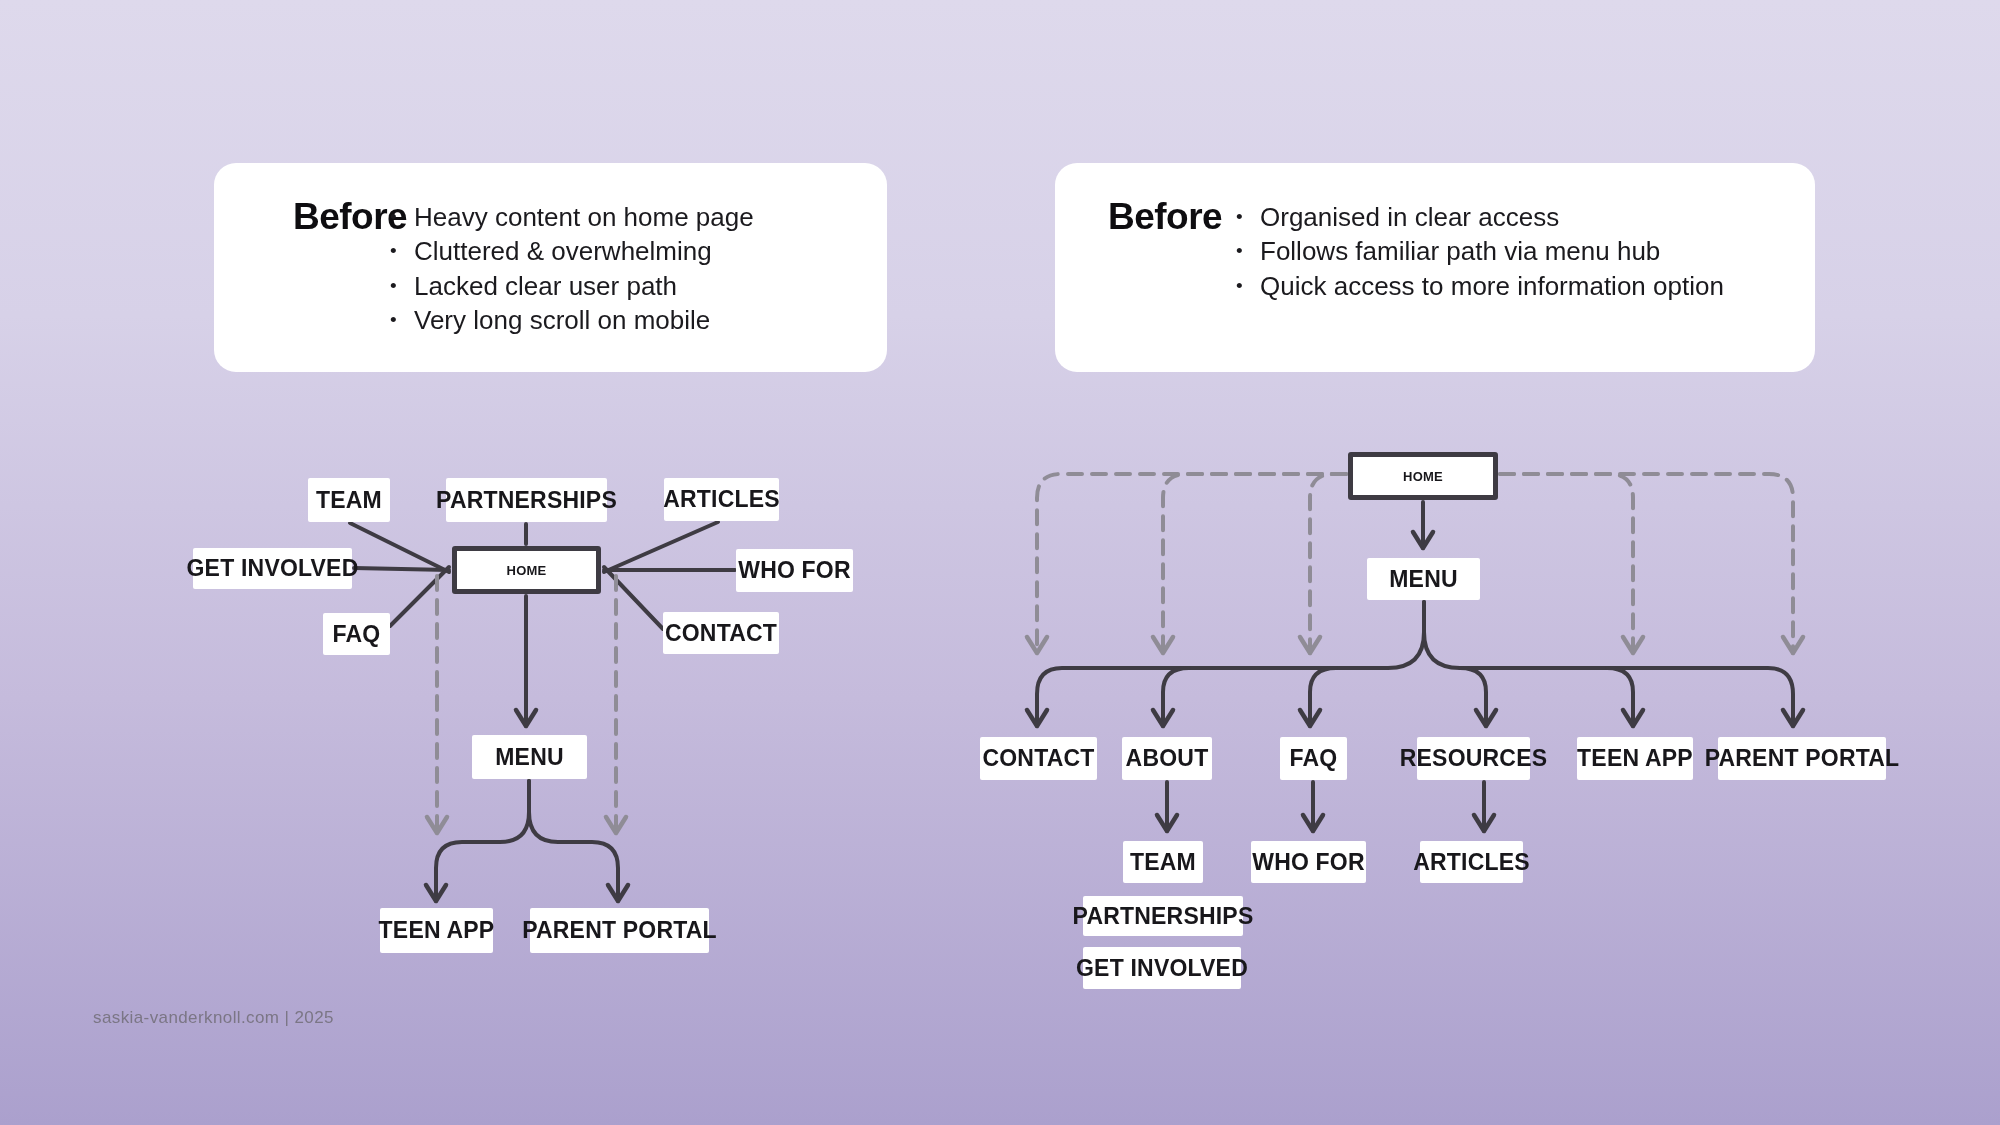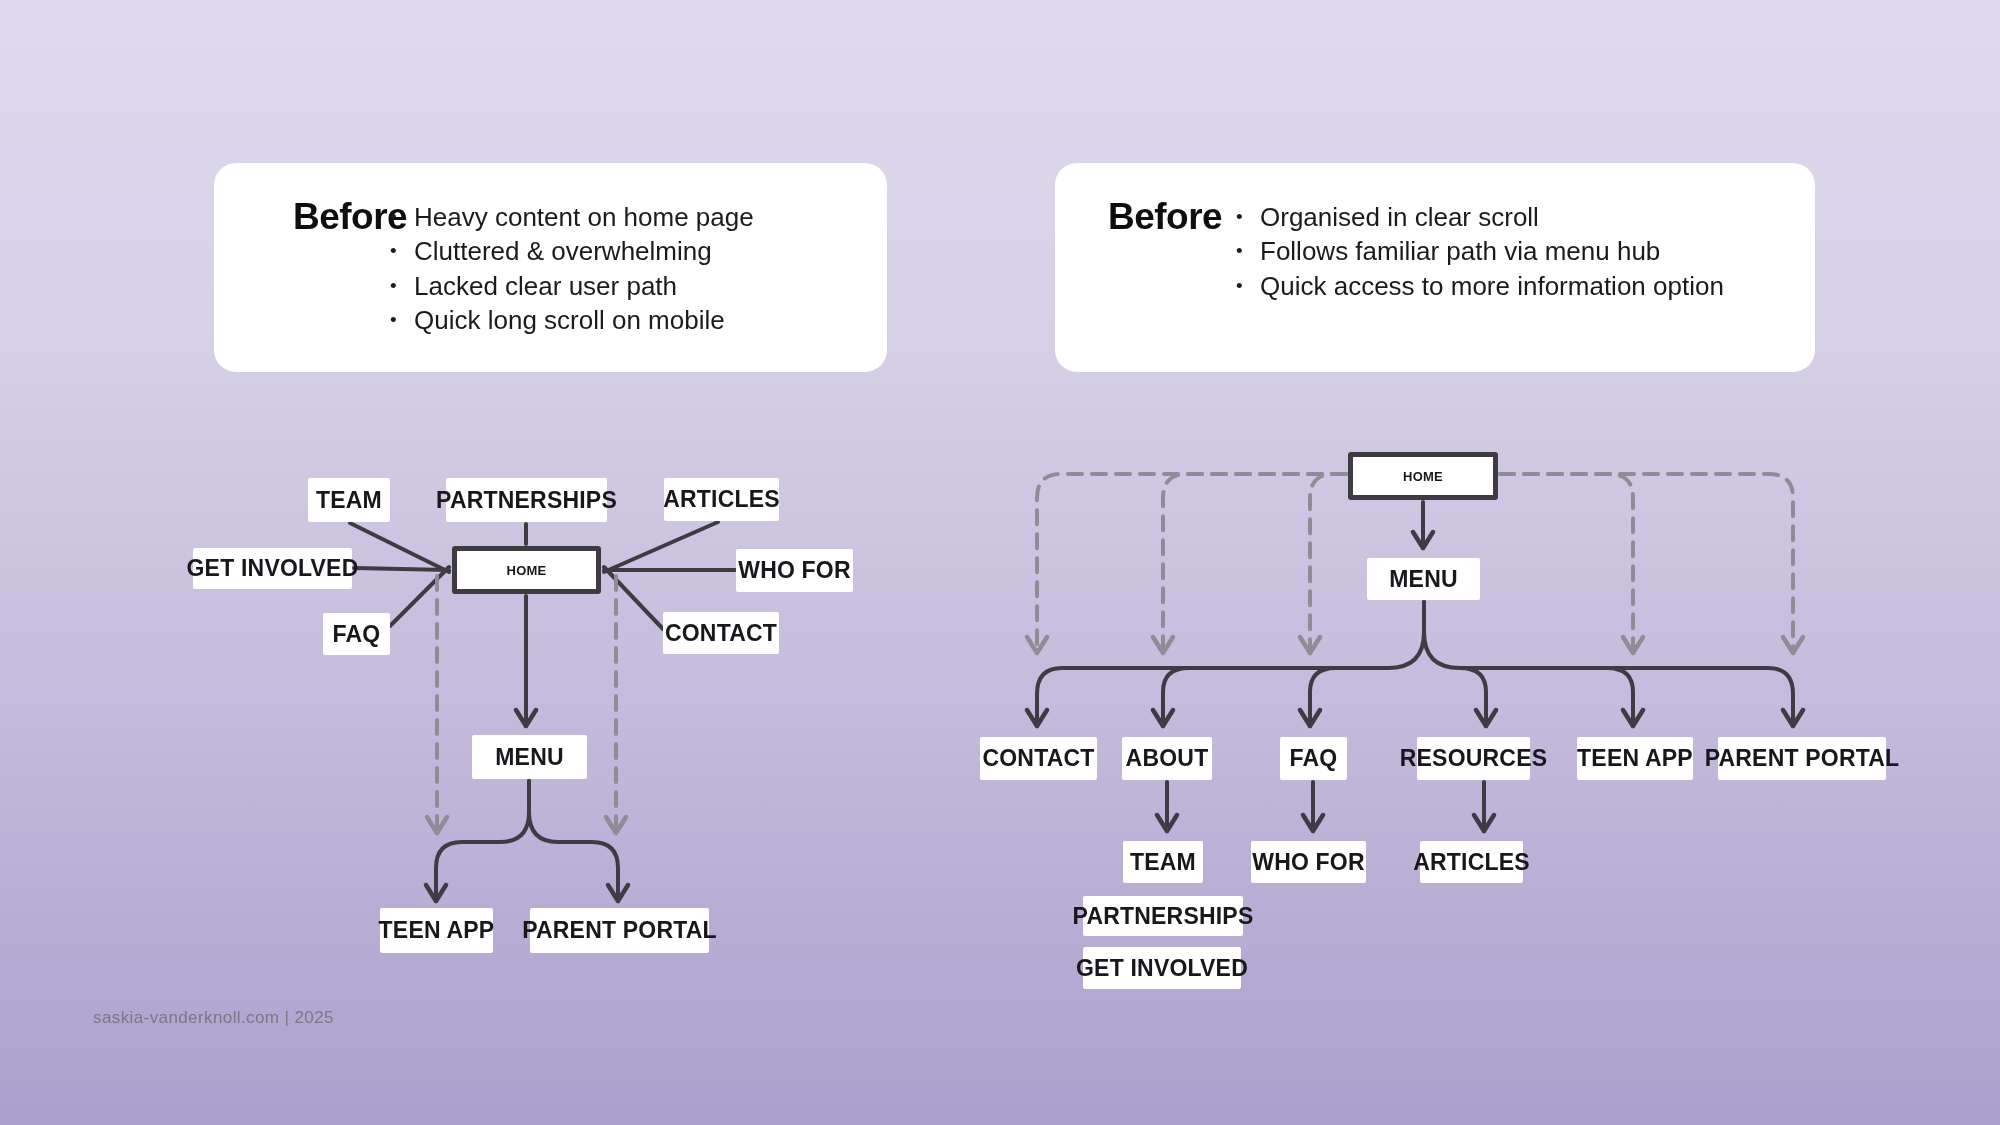--- a/index.html
+++ b/index.html
@@ -80,28 +80,28 @@
       <path d="M1500,474 L1769,474 Q1793,474 1793,498 L1793,653" marker-end="url(#mGray)"></path>
     </g>
   </svg>
 
   <div class="card card-before">
     <div class="card-title">Before</div>
     <ul class="bullets">
       <li>Heavy content on home page</li>
       <li>Cluttered &amp; overwhelming</li>
       <li>Lacked clear user path</li>
-      <li>Quick long scroll on mobile</li>
+      <li>Very long scroll on mobile</li>
     </ul>
   </div>
 
   <div class="card card-after">
     <div class="card-title">Before</div>
     <ul class="bullets">
-      <li>Organised in clear scroll</li>
+      <li>Organised in clear access</li>
       <li>Follows familiar path via menu hub</li>
       <li>Quick access to more information option</li>
     </ul>
   </div>
 
   <div class="node" style="left:308px;top:478px;width:82px;height:44px;">TEAM</div>
   <div class="node" style="left:446px;top:478px;width:161px;height:44px;">PARTNERSHIPS</div>
   <div class="node" style="left:664px;top:478px;width:115px;height:43px;">ARTICLES</div>
   <div class="node" style="left:193px;top:548px;width:159px;height:41px;">GET INVOLVED</div>
   <div class="node node-hub" style="left:452px;top:546px;width:149px;height:48px;">HOME</div>

